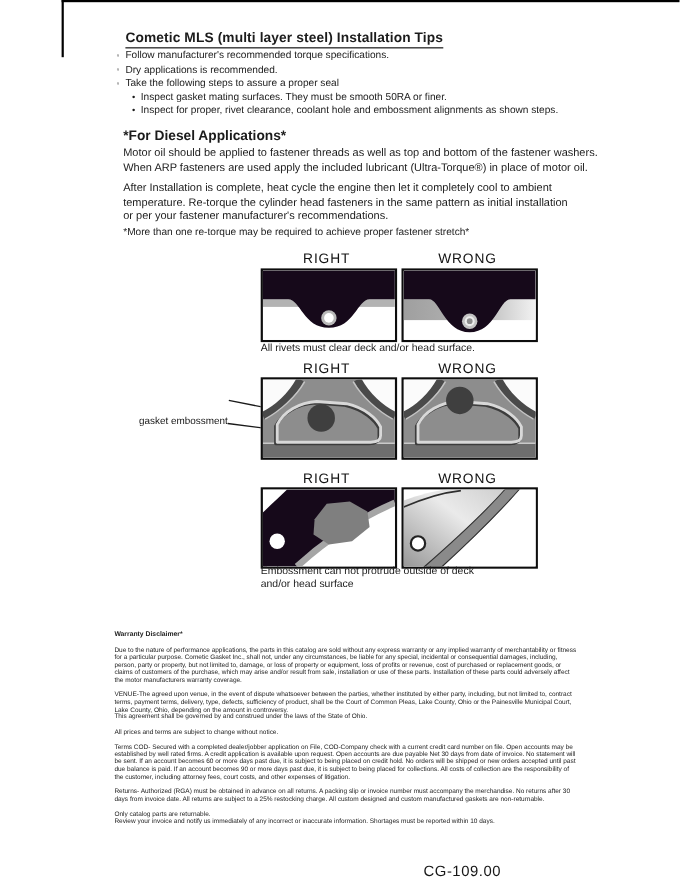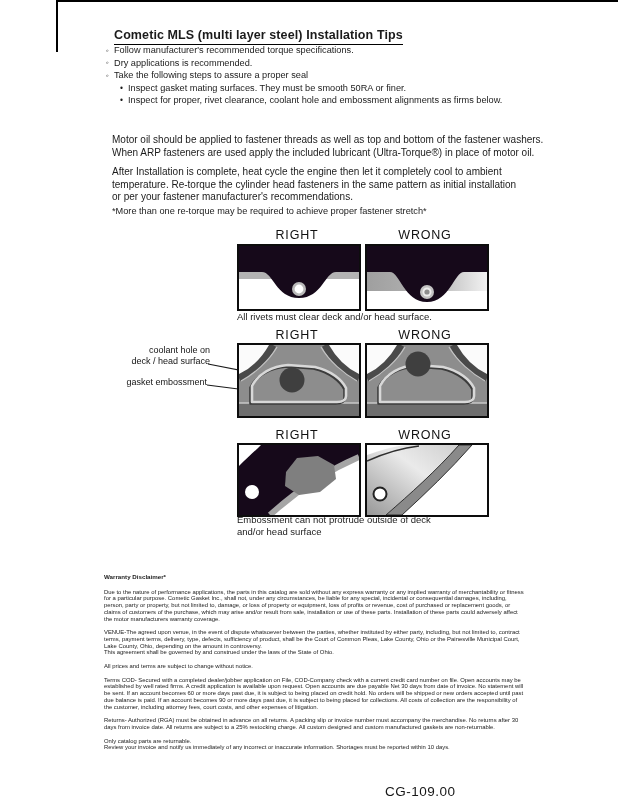--- a/index.html
+++ b/index.html
@@ -36,23 +36,24 @@
 
   <div class="abs" style="left:114px;top:25px;">
     <span class="title">Cometic MLS (multi layer steel) Installation Tips</span>
   </div>
 
   <div class="abs bullets" style="left:106px;top:44px;">
     <div class="b-row"><span class="b-mark open">◦</span><span>Follow manufacturer's recommended torque specifications.</span></div>
     <div class="b-row"><span class="b-mark open">◦</span><span>Dry applications is recommended.</span></div>
     <div class="b-row"><span class="b-mark open">◦</span><span>Take the following steps to assure a proper seal</span></div>
     <div class="b-row sub"><span class="b-mark">•</span><span>Inspect gasket mating surfaces.  They must be smooth 50RA or finer.</span></div>
-    <div class="b-row sub"><span class="b-mark">•</span><span>Inspect for proper, rivet clearance, coolant hole and embossment alignments as firms below.</span></div>
+    <div class="b-row sub"><span class="b-mark">•</span><span>Inspect for proper, rivet clearance, coolant hole and embossment alignments as shown steps.</span></div>
   </div>
 
+  <div class="abs h2" style="left:112px;top:116px;">*For Diesel Applications*</div>
   <div class="abs para" style="left:112px;top:134px;">Motor oil should be applied to fastener threads as well as top and bottom of the fastener washers.
 When ARP fasteners are used apply the included lubricant (Ultra-Torque®) in place of motor oil.</div>
   <div class="abs para" style="left:112px;top:166px;">After Installation is complete, heat cycle the engine then let it completely cool to ambient
 temperature. Re-torque the cylinder head fasteners in the same pattern as initial installation
 or per your fastener manufacturer's recommendations.</div>
   <div class="abs note" style="left:112px;top:206px;">*More than one re-torque may be required to achieve proper fastener stretch*</div>
 
   <div class="abs figlabel" style="left:237px;top:228px;">RIGHT</div>
   <div class="abs figlabel" style="left:365px;top:228px;">WRONG</div>
 
@@ -78,22 +79,20 @@
     <circle cx="60" cy="46" r="7" fill="#c2c2c2"></circle>
     <circle cx="60" cy="46" r="4.5" fill="#ededed"></circle>
     <circle cx="60" cy="46" r="2.6" fill="#8d8d8d"></circle>
   </svg>
 
   <div class="abs figcap" style="left:237px;top:311px;">All rivets must clear deck and/or head surface.</div>
 
   <div class="abs figlabel" style="left:237px;top:328px;">RIGHT</div>
   <div class="abs figlabel" style="left:365px;top:328px;">WRONG</div>
 
-  <div class="abs annlabel" style="left:90px;top:345px;width:120px;">coolant hole on
-deck / head surface</div>
   <div class="abs annlabel" style="left:87px;top:377px;width:120px;">gasket embossment</div>
 
   <svg class="abs" style="left:115px;top:340px;" width="250" height="60" viewBox="0 0 250 60">
     <line x1="93" y1="24" x2="180" y2="41" stroke="#1a1a1a" stroke-width="1.2"></line>
     <line x1="92" y1="45" x2="147" y2="52" stroke="#1a1a1a" stroke-width="1.2"></line>
   </svg>
 
   <svg class="abs fig" style="left:237px;top:343px;" width="120" height="71" viewBox="0 0 120 71">
     <rect width="120" height="71" fill="#8d8d8d"></rect>
     <path d="M0,0 H34 C26,15 13,27 0,33 Z" fill="#fbfbfb"></path>

